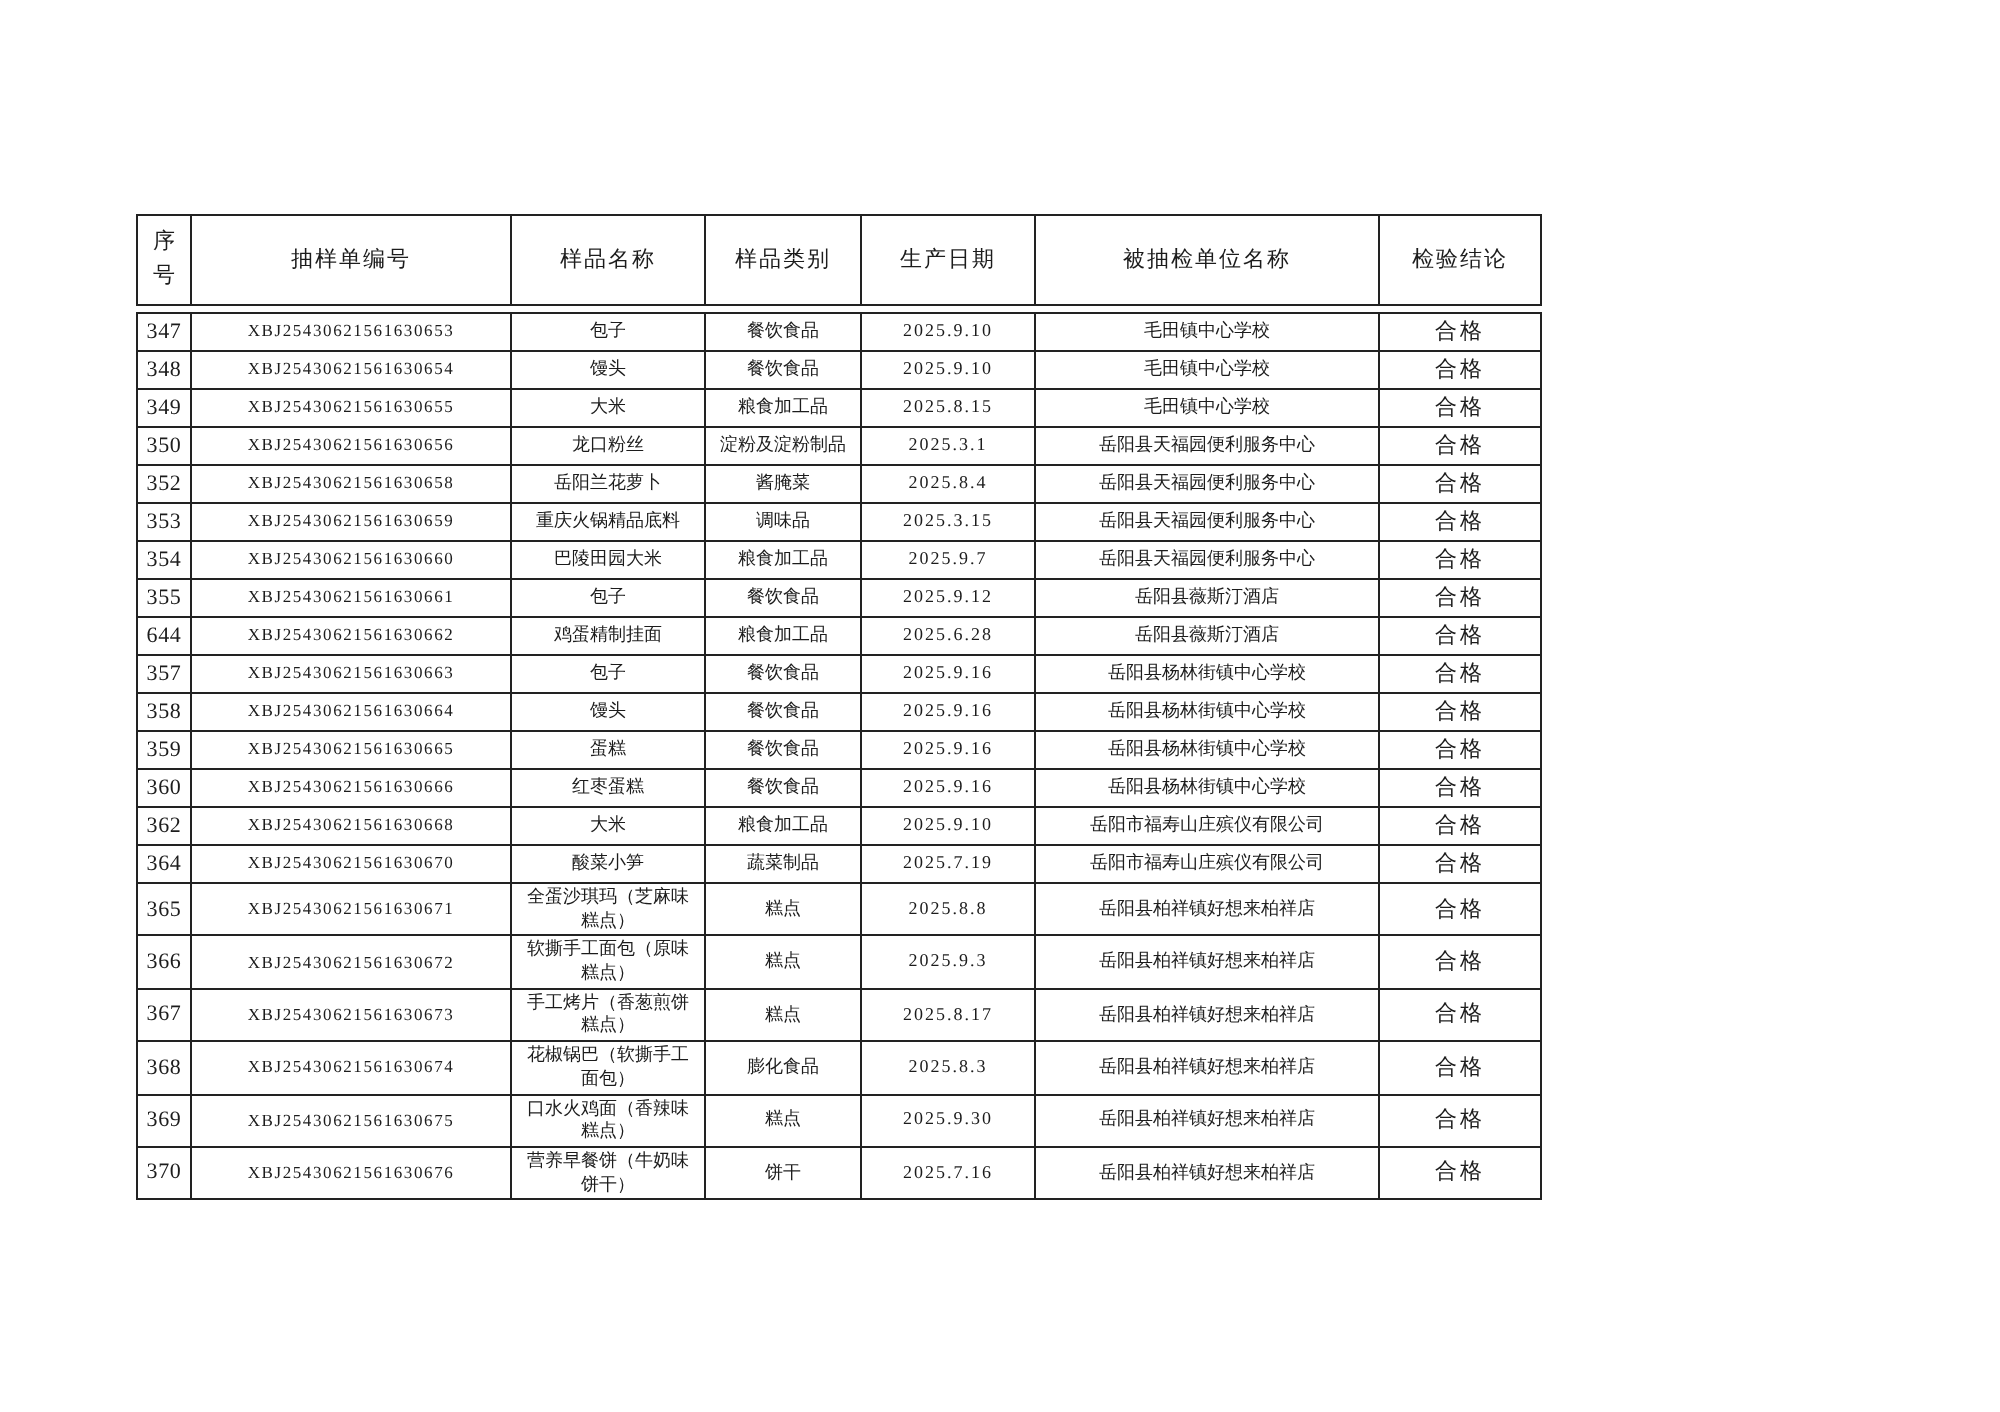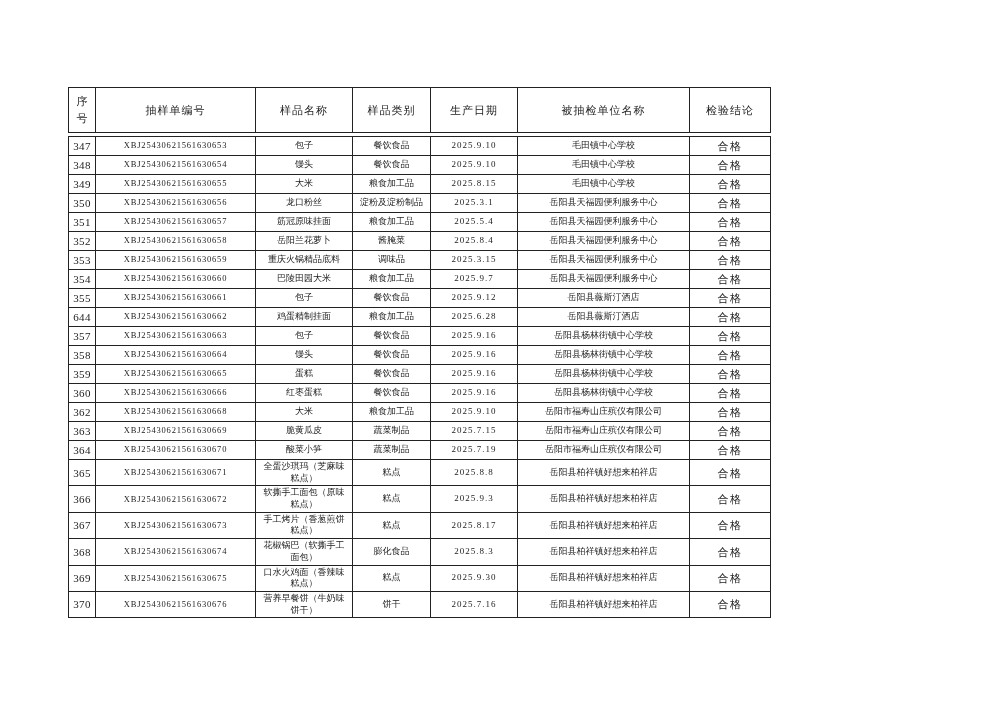--- a/index.html
+++ b/index.html
@@ -22,20 +22,21 @@
     top: 87px;
     width: 702px;
   }
   table.tbl {
     width: 702px;
     table-layout: fixed;
     border-collapse: collapse;
   }
   table.header-tbl {
     margin-bottom: 3px;
+    margin-top: 20px;
   }
   .tbl th, .tbl td {
     border: 1.6px solid #222222;
     text-align: center;
     vertical-align: middle;
     overflow: hidden;
     padding: 0 2px;
   }
   .tbl th {
     height: 44px;
@@ -156,29 +157,20 @@
           <tr>
             <td class="col-index">350</td>
             <td class="col-sample_no">XBJ25430621561630656</td>
             <td class="col-name">龙口粉丝</td>
             <td class="col-category">淀粉及淀粉制品</td>
             <td class="col-date">2025.3.1</td>
             <td class="col-unit">岳阳县天福园便利服务中心</td>
             <td class="col-result">合格</td>
           </tr>
           <tr>
-            <td class="col-index">351</td>
-            <td class="col-sample_no">XBJ25430621561630657</td>
-            <td class="col-name">筋冠原味挂面</td>
-            <td class="col-category">粮食加工品</td>
-            <td class="col-date">2025.5.4</td>
-            <td class="col-unit">岳阳县天福园便利服务中心</td>
-            <td class="col-result">合格</td>
-          </tr>
-          <tr>
             <td class="col-index">352</td>
             <td class="col-sample_no">XBJ25430621561630658</td>
             <td class="col-name">岳阳兰花萝卜</td>
             <td class="col-category">酱腌菜</td>
             <td class="col-date">2025.8.4</td>
             <td class="col-unit">岳阳县天福园便利服务中心</td>
             <td class="col-result">合格</td>
           </tr>
           <tr>
             <td class="col-index">353</td>
@@ -255,29 +247,20 @@
           <tr>
             <td class="col-index">362</td>
             <td class="col-sample_no">XBJ25430621561630668</td>
             <td class="col-name">大米</td>
             <td class="col-category">粮食加工品</td>
             <td class="col-date">2025.9.10</td>
             <td class="col-unit">岳阳市福寿山庄殡仪有限公司</td>
             <td class="col-result">合格</td>
           </tr>
           <tr>
-            <td class="col-index">363</td>
-            <td class="col-sample_no">XBJ25430621561630669</td>
-            <td class="col-name">脆黄瓜皮</td>
-            <td class="col-category">蔬菜制品</td>
-            <td class="col-date">2025.7.15</td>
-            <td class="col-unit">岳阳市福寿山庄殡仪有限公司</td>
-            <td class="col-result">合格</td>
-          </tr>
-          <tr>
             <td class="col-index">364</td>
             <td class="col-sample_no">XBJ25430621561630670</td>
             <td class="col-name">酸菜小笋</td>
             <td class="col-category">蔬菜制品</td>
             <td class="col-date">2025.7.19</td>
             <td class="col-unit">岳阳市福寿山庄殡仪有限公司</td>
             <td class="col-result">合格</td>
           </tr>
           <tr>
             <td class="col-index">365</td>

